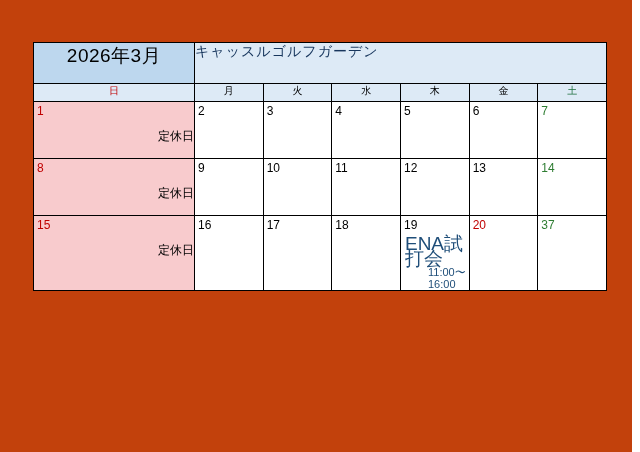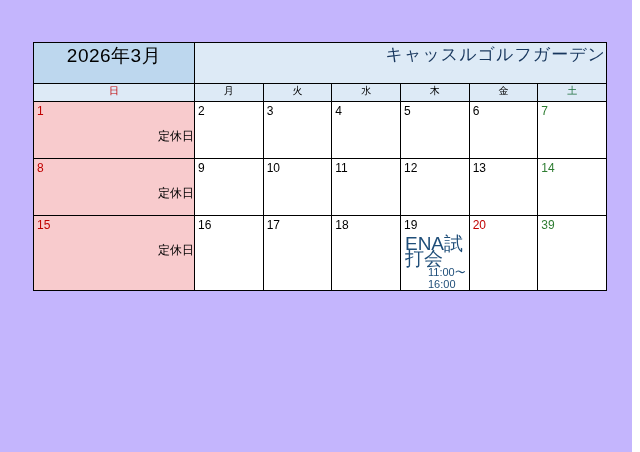--- a/index.html
+++ b/index.html
@@ -11,21 +11,21 @@
     width: 640px;
     height: 452px;
     font-family: "Liberation Sans", sans-serif;
     color: #000000;
     -webkit-font-smoothing: antialiased;
   }
   .page {
     position: relative;
     width: 632px;
     height: 452px;
-    background: #c4b5fd;
+    background: #c2410c;
   }
   .calendar {
     position: absolute;
     left: 33px;
     top: 42px;
     width: 574px;
     border-collapse: collapse;
     table-layout: fixed;
   }
   .calendar td, .calendar th {
@@ -41,23 +41,23 @@
     background: #bdd7ee;
     text-align: center;
     vertical-align: middle;
     font-size: 19px;
     font-weight: bold;
     letter-spacing: 0.5px;
     color: #000000;
   }
   .title-name {
     background: #ddeaf6;
-    text-align: right;
+    text-align: left;
     vertical-align: middle;
-    font-size: 17px;
+    font-size: 14px;
     color: #17365d;
     letter-spacing: 1px;
   }
   
   .dow {
     height: 17px;
     background: #ddeaf6;
     text-align: center;
     vertical-align: middle;
     font-size: 10px;
@@ -198,20 +198,20 @@
           <span class="daynum">19</span>
           <span class="event">
             <span class="event-title">ENA試打会</span>
             <span class="event-time">11:00〜16:00</span>
           </span>
         </td>
         <td class="day holiday">
           <span class="daynum">20</span>
         </td>
         <td class="day saturday">
-          <span class="daynum">39</span>
+          <span class="daynum">37</span>
         </td>
       </tr>
 
 
     </tbody>
   </table>
 </div>
 
 </body></html>

